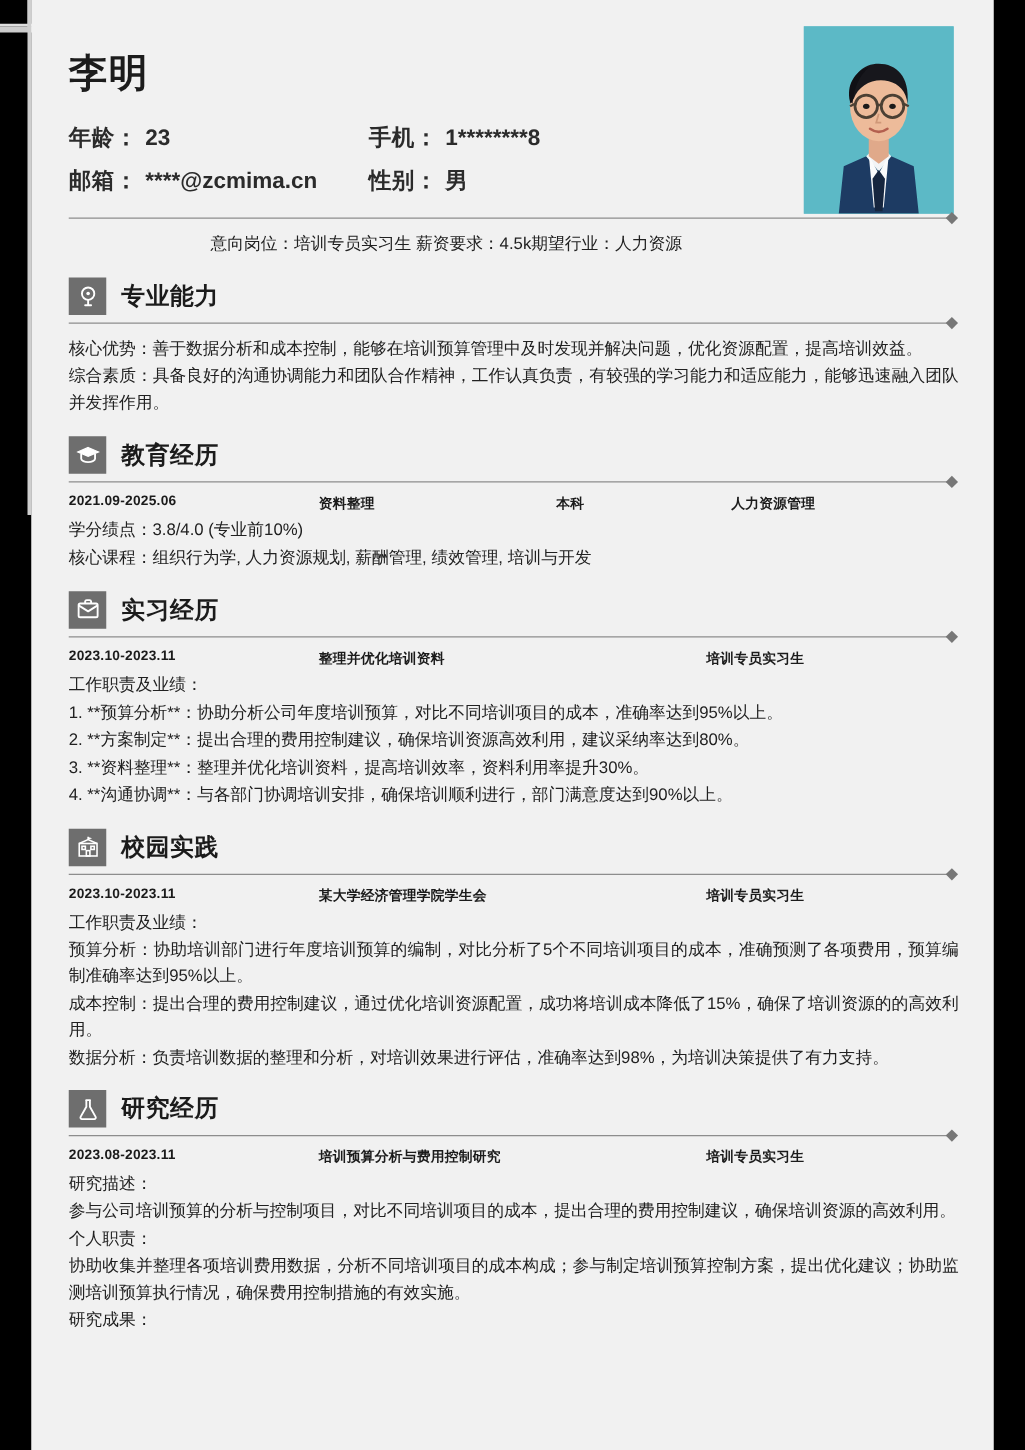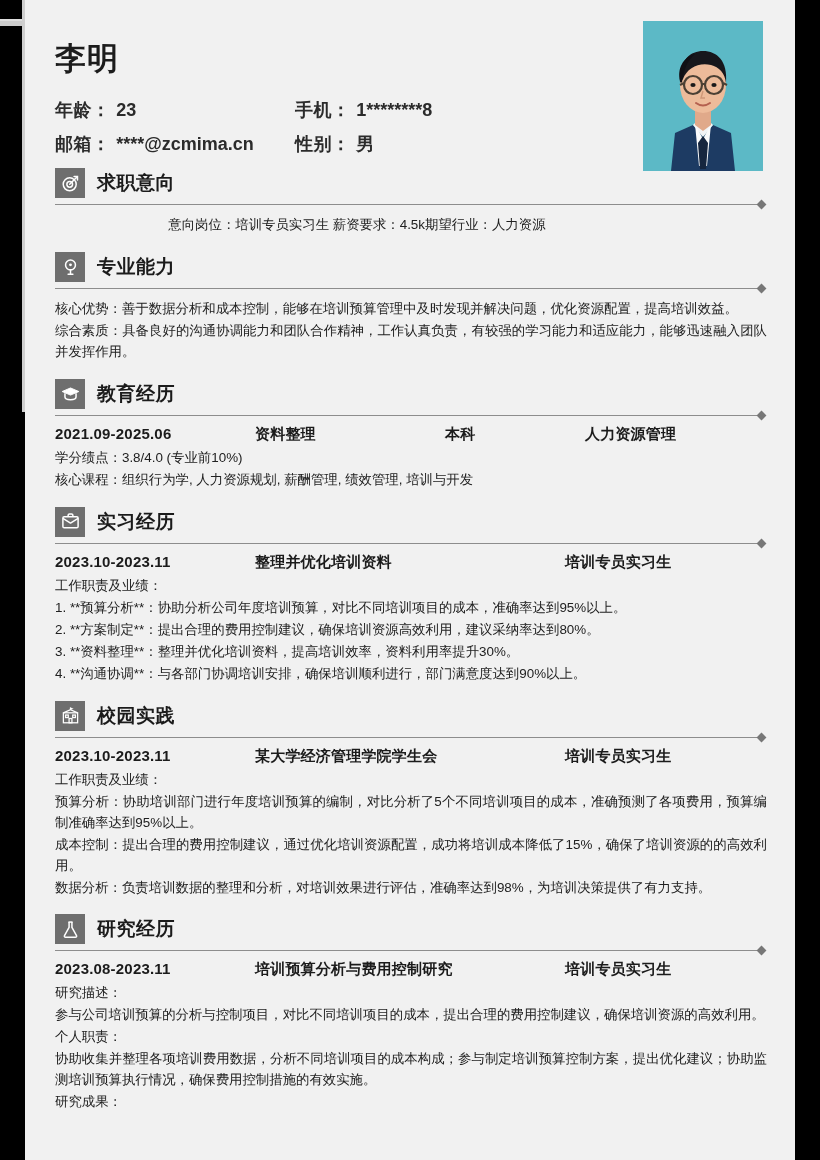--- a/index.html
+++ b/index.html
@@ -176,21 +176,21 @@
 
   .line {
     font-size: 13.4px;
     line-height: 22px;
     color: #212121;
   }
 
   
   .meta-row {
     display: flex;
-    font-size: 15px;
+    font-size: 11px;
     font-weight: bold;
     color: #1b1b1b;
     margin-bottom: 3px;
     letter-spacing: .2px;
   }
   .m-date  { width: 200px; flex: 0 0 200px; }
   .m-org   { width: 190px; flex: 0 0 190px; }
   .m-deg   { width: 140px; flex: 0 0 140px; }
   .m-major { flex: 1 1 auto; }
 
@@ -268,31 +268,20 @@
           <ellipse cx="50" cy="64" rx="2.6" ry="2.1" fill="#1a1a1a"></ellipse>
           <ellipse cx="71" cy="64" rx="2.6" ry="2.1" fill="#1a1a1a"></ellipse>
 
           <path d="M60 70 L58 77 L62 77" fill="none" stroke="#cf9878" stroke-width="1.4"></path>
           <path d="M53 82 Q60 87 67 82" fill="none" stroke="#b4604f" stroke-width="2" stroke-linecap="round"></path>
         </svg>
       </div>
     </div>
 
     <div class="section">
-      <div class="sec-head">
-        <div class="sec-badge">
-          <svg width="19" height="19" viewBox="0 0 24 24" fill="none" stroke="#ffffff" stroke-width="1.9" stroke-linecap="round">
-            <circle cx="11" cy="13" r="8.2"></circle>
-            <circle cx="11" cy="13" r="3.6"></circle>
-            <line x1="11" y1="13" x2="20.5" y2="3.5"></line>
-            <path d="M16.5 3.2 L20.8 3.2 L20.8 7.5"></path>
-          </svg>
-        </div>
-        <div class="sec-title">求职意向</div>
-      </div>
       <div class="rule"></div>
       <div class="sec-body">
         <div style="display:flex;text-align:right;">
           <div class="line" style="flex:0 0 370px;">意向岗位：培训专员实习生  薪资要求：4.5k</div>
           <div class="line">期望行业：人力资源</div>
         </div>
       </div>
     </div>
 
     <div class="sp-14"></div>

